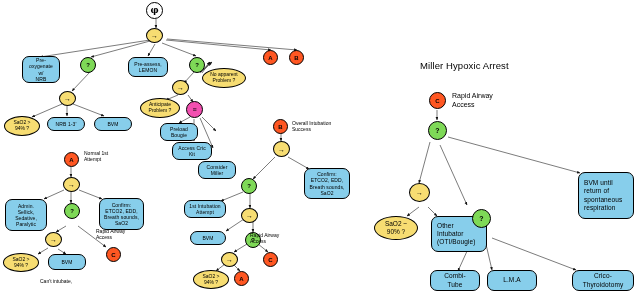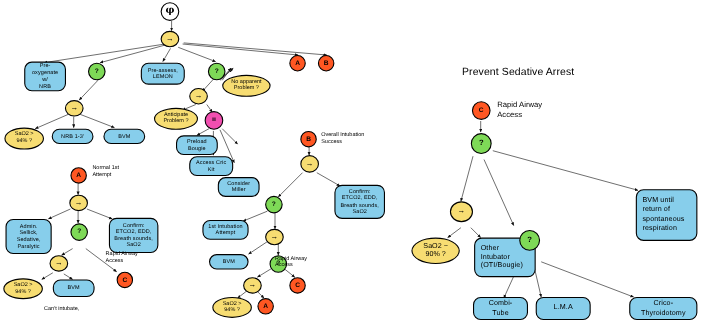--- a/index.html
+++ b/index.html
@@ -319,21 +319,21 @@
 Access</div>
 
     <div class="freetext" style="left:40px;top:272px;width:100px;">
       <span>Can't intubate,</span><br>
       <span class="bold">Can</span><span> oxygenate</span>
     </div>
   </div>
 
   <div class="big">
 
-    <div class="title" style="left:420px;top:60px;">Prevent Sedative Arrest</div>
+    <div class="title" style="left:420px;top:60px;">Miller Hypoxic Arrest</div>
 
     <div class="node ncirc c-red" style="left:429px;top:92px;width:17px;height:17px;">
       <span class="glyph-sm">C</span>
       </div>
     <div class="freetext big" style="left:452px;top:91px;width:64px;">Rapid Airway
 Access</div>
 
     <div class="node ncirc c-green" style="left:428px;top:121px;width:19px;height:19px;">
       <span class="glyph">?</span>
       </div>

